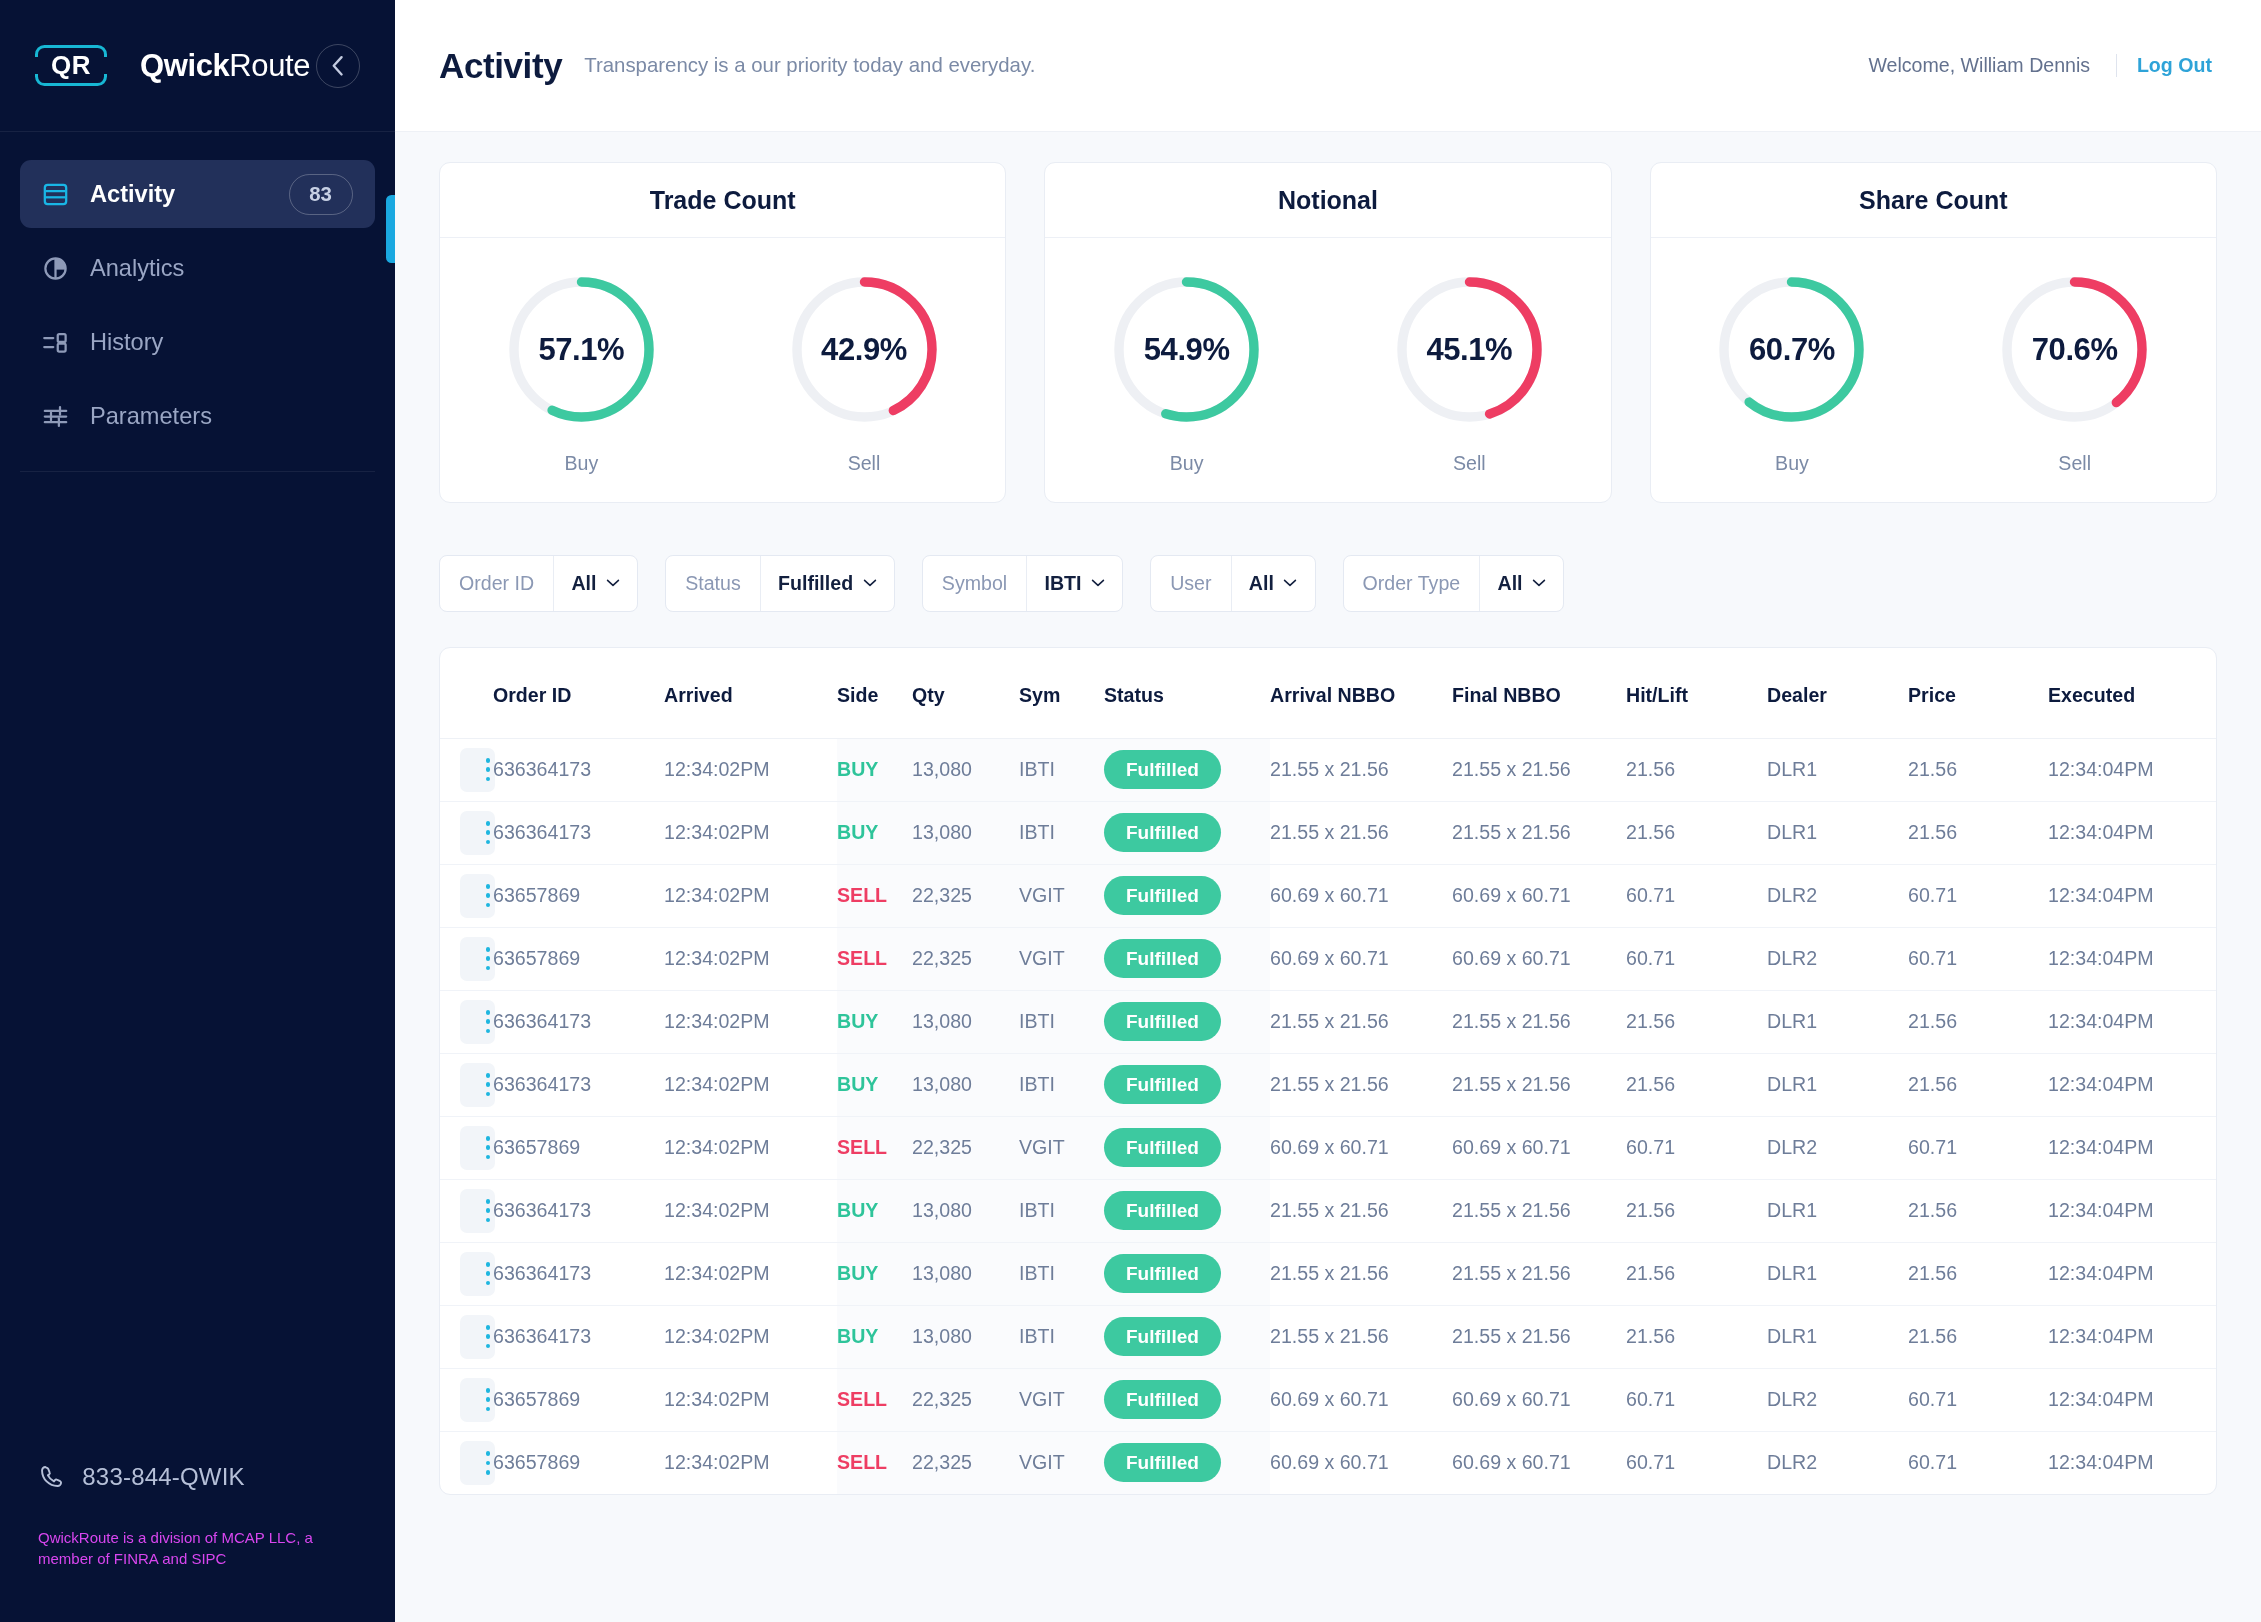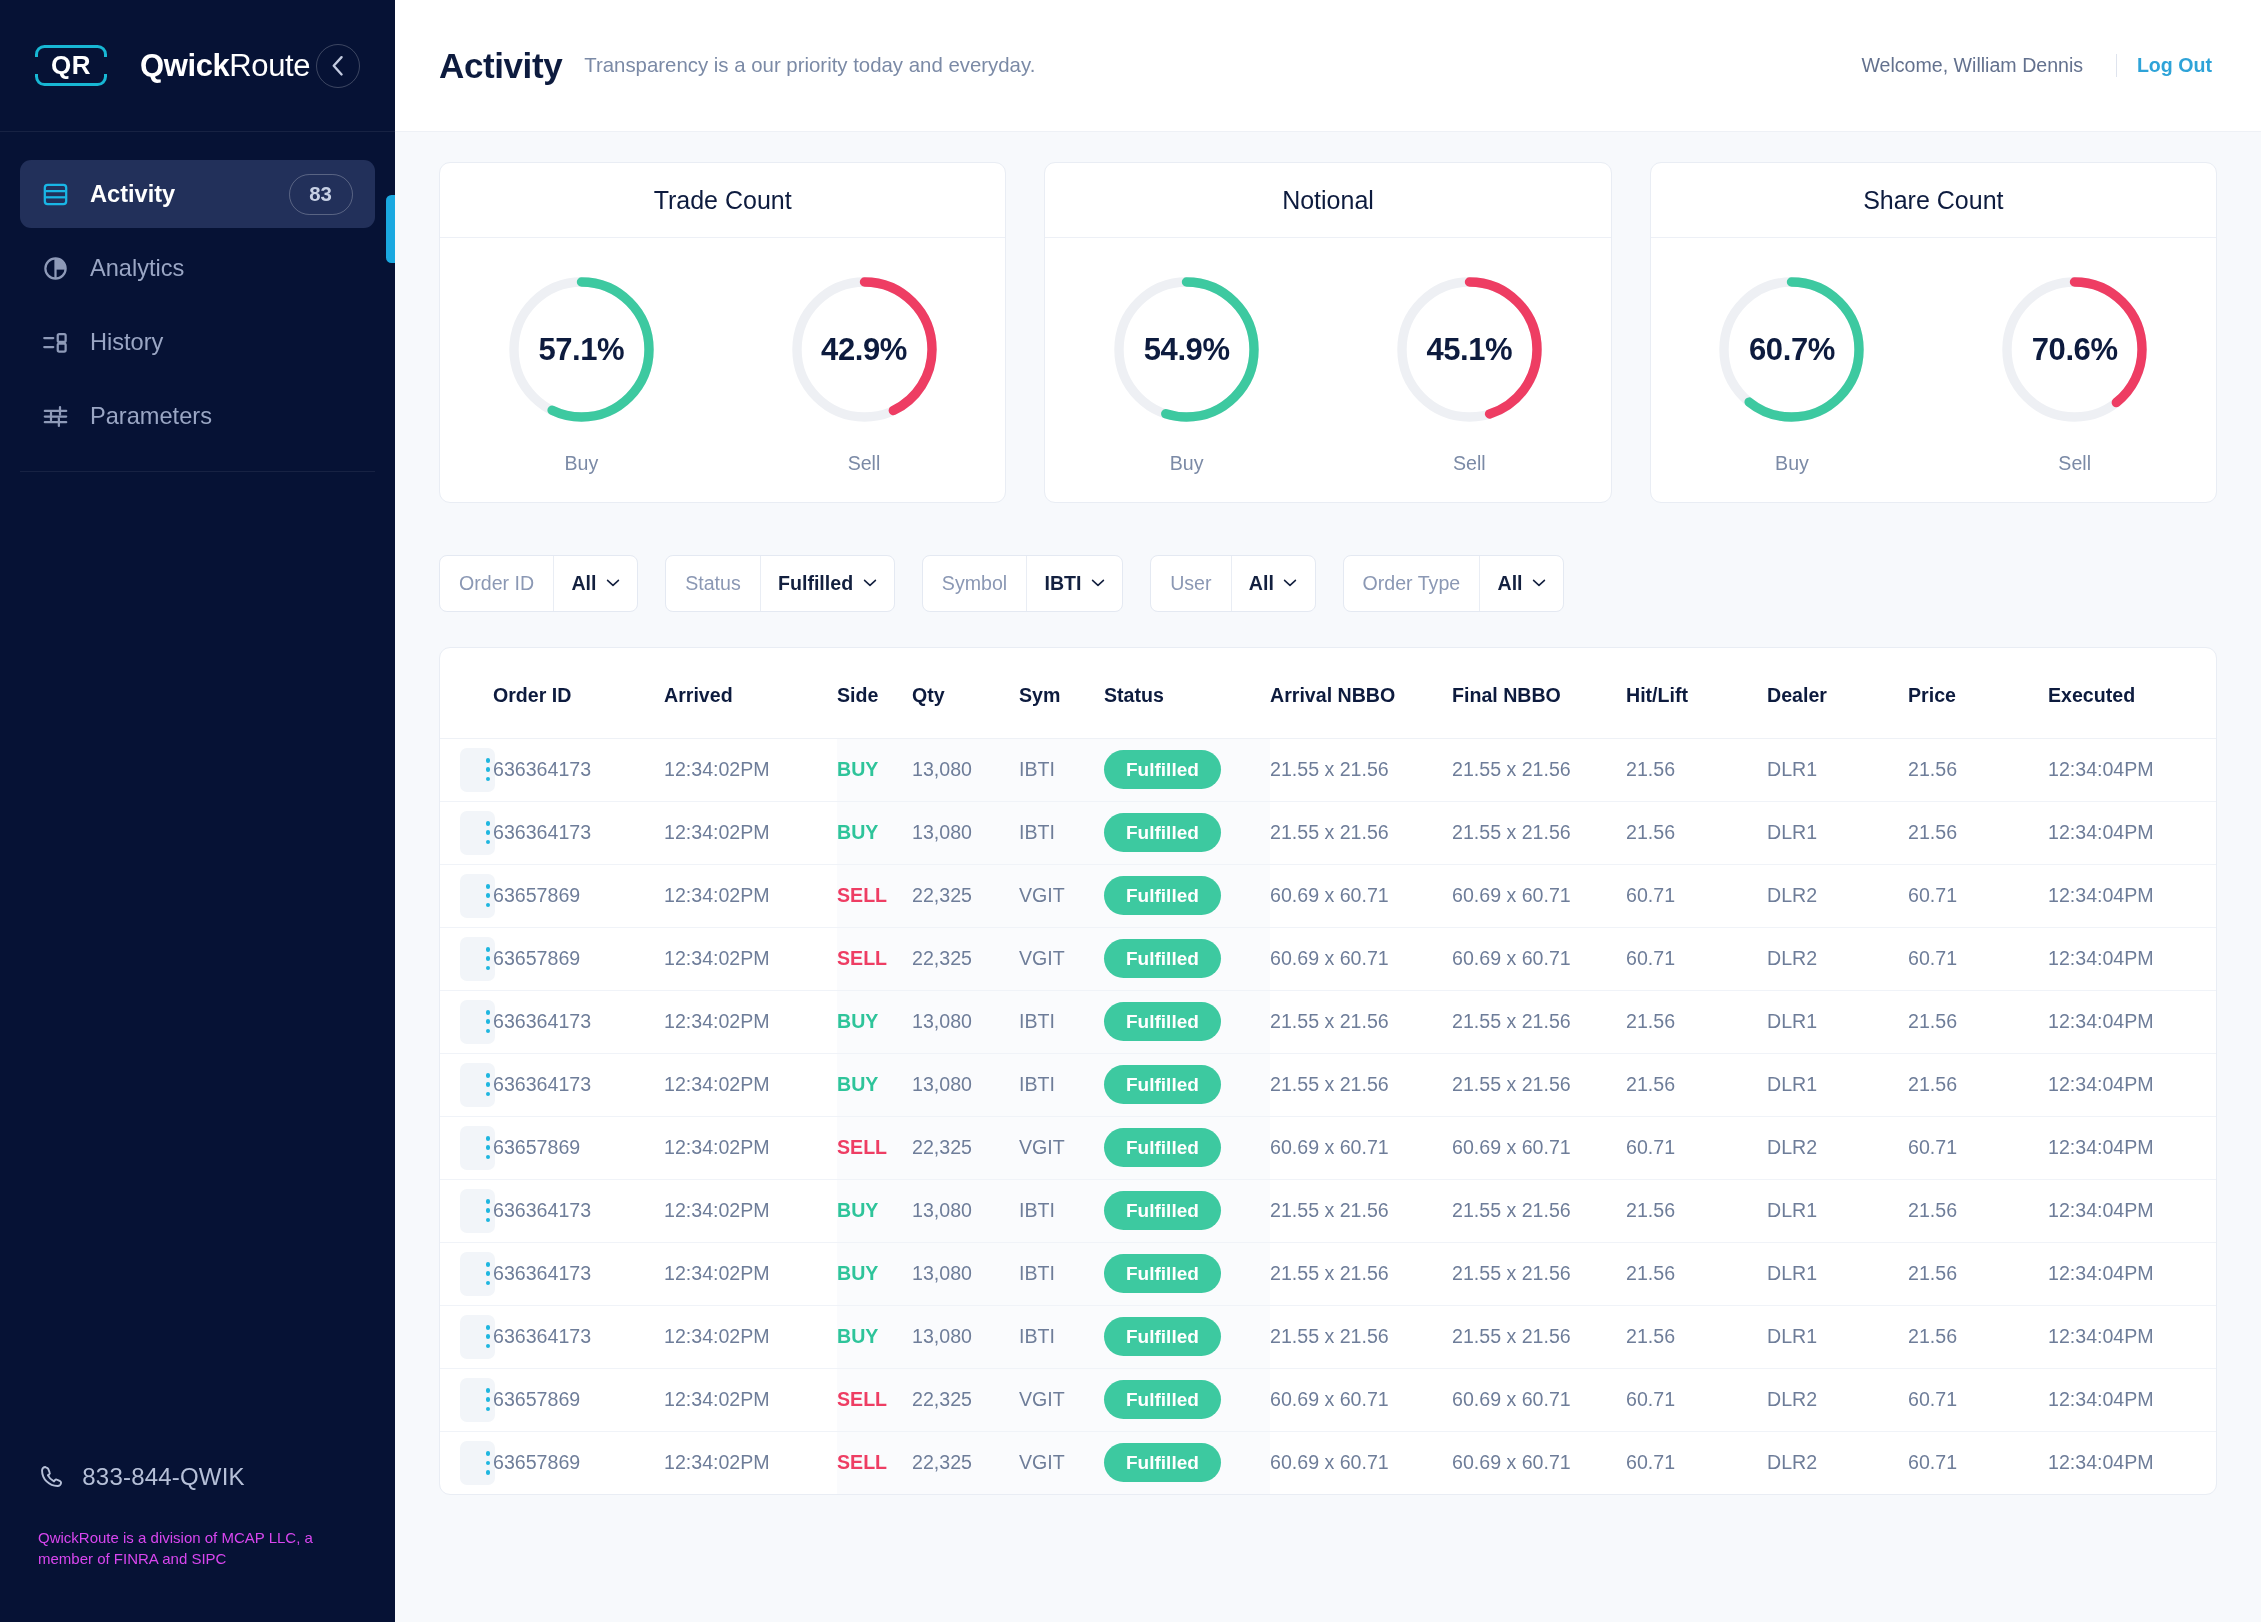--- a/index.html
+++ b/index.html
@@ -190,21 +190,21 @@
   }
   .page-subtitle {
     font-size: 20.4px;
     color: #7b8aa6;
     margin-left: 22px;
   }
   .topbar-right {
     margin-left: auto;
     display: flex;
     align-items: center;
-    gap: 12px;
+    gap: 5px;
   }
   .welcome {
     font-size: 19.6px;
     color: #63718e;
     padding-right: 20.4px;
   }
   .logout {
     font-size: 19.6px;
     color: #2ea3d8;
     font-weight: bold;
@@ -229,21 +229,21 @@
     background: #ffffff;
     border: 0.8px solid #e9edf4;
     border-radius: 11px;
     overflow: hidden;
   }
   .kpi-head {
     height: 75px;
     display: flex; align-items: center; justify-content: center;
     border-bottom: 0.8px solid #edf0f6;
     font-size: 25px;
-    font-weight: normal;
+    font-weight: bold;
     color: #0d1b3e;
   }
   .kpi-body {
     display: flex;
     padding: 33px 0 27px 0;
   }
   .gauge-wrap {
     flex: 1;
     display: flex;
     flex-direction: column;

